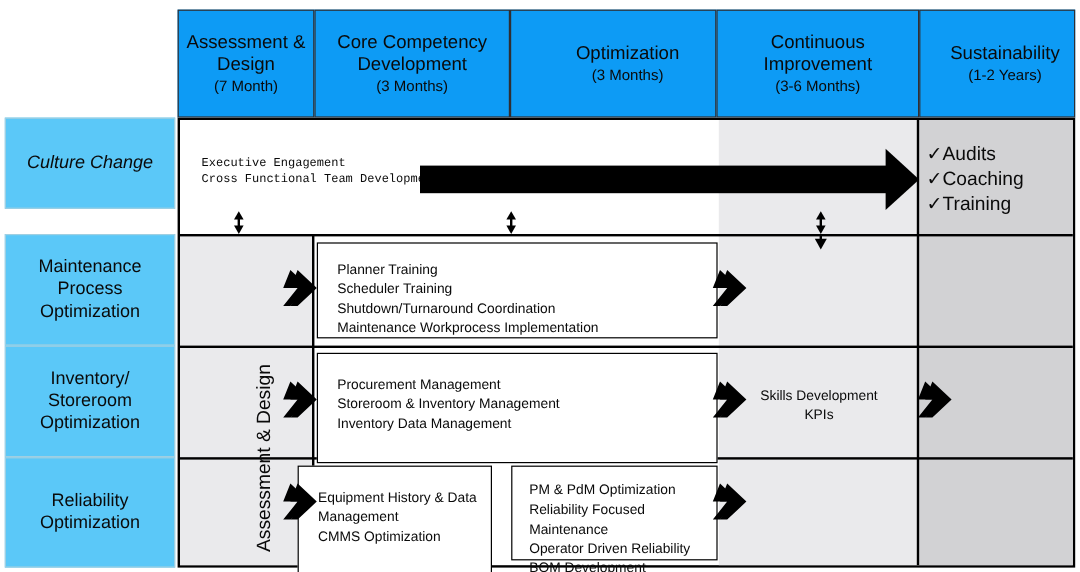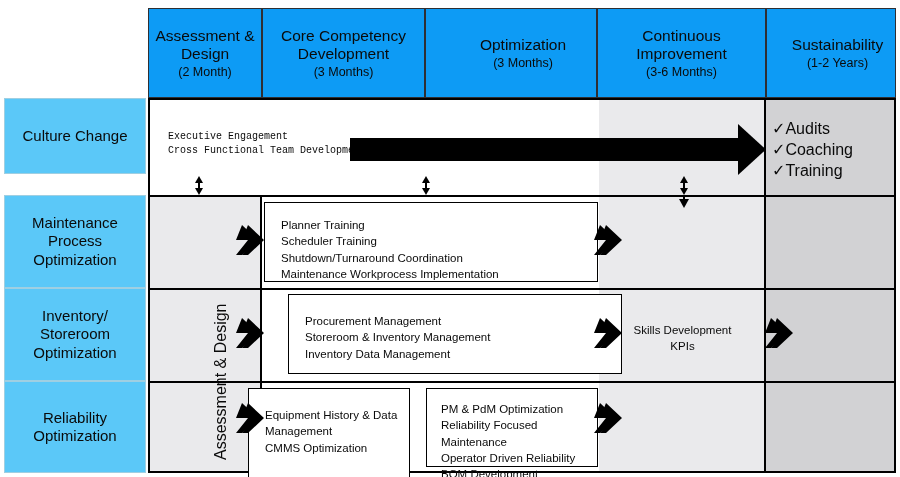--- a/index.html
+++ b/index.html
@@ -120,21 +120,21 @@
 </head>
 <body>
 
 <div id="root">
 
   <div>
     <div class="phase" style="left:148px;width:114px;">
       <div>
         <span class="pname">Assessment &amp;
 Design</span>
-        <span class="pdur">(2 Month)</span>
+        <span class="pdur">(7 Month)</span>
       </div>
     </div>
     <div class="phase" style="left:262px;width:163px;">
       <div>
         <span class="pname">Core Competency
 Development</span>
         <span class="pdur">(3 Months)</span>
       </div>
     </div>
     <div class="phase" style="left:425px;width:172px;padding-left:24px;">
@@ -152,21 +152,21 @@
     </div>
     <div class="phase" style="left:766px;width:130px;padding-left:13px;">
       <div>
         <span class="pname">Sustainability</span>
         <span class="pdur">(1-2 Years)</span>
       </div>
     </div>
   </div>
 
   <div>
-    <div class="stream" style="top:98px;height:76px;">
+    <div class="stream" style="top:98px;height:76px;font-style:italic;">
       <span>Culture Change</span>
     </div>
     <div class="stream" style="top:195px;height:93px;">
       <span>Maintenance
 Process
 Optimization</span>
     </div>
     <div class="stream" style="top:288px;height:93px;">
       <span>Inventory/
 Storeroom
@@ -197,21 +197,21 @@
 
     <div class="vtext" style="left:62px;top:360px;">Assessment &amp; Design</div>
 
     <div class="cellbox" style="left:114px;top:102px;width:334px;height:80px;">
       <div class="celltext" style="left:16px;top:14px;">Planner Training
 Scheduler Training
 Shutdown/Turnaround Coordination
 Maintenance Workprocess Implementation</div>
     </div>
 
-    <div class="cellbox" style="left:114px;top:194px;width:334px;height:80px;margin-left:24px;">
+    <div class="cellbox" style="left:114px;top:194px;width:334px;height:92px;">
       <div class="celltext" style="left:16px;top:18px;">Procurement Management
 Storeroom &amp; Inventory Management
 Inventory Data Management</div>
     </div>
 
     <div class="cellbox" style="left:98px;top:288px;width:162px;height:95px;">
       <div class="celltext" style="left:16px;top:18px;">Equipment History &amp; Data
 Management
 CMMS Optimization</div>
     </div>

